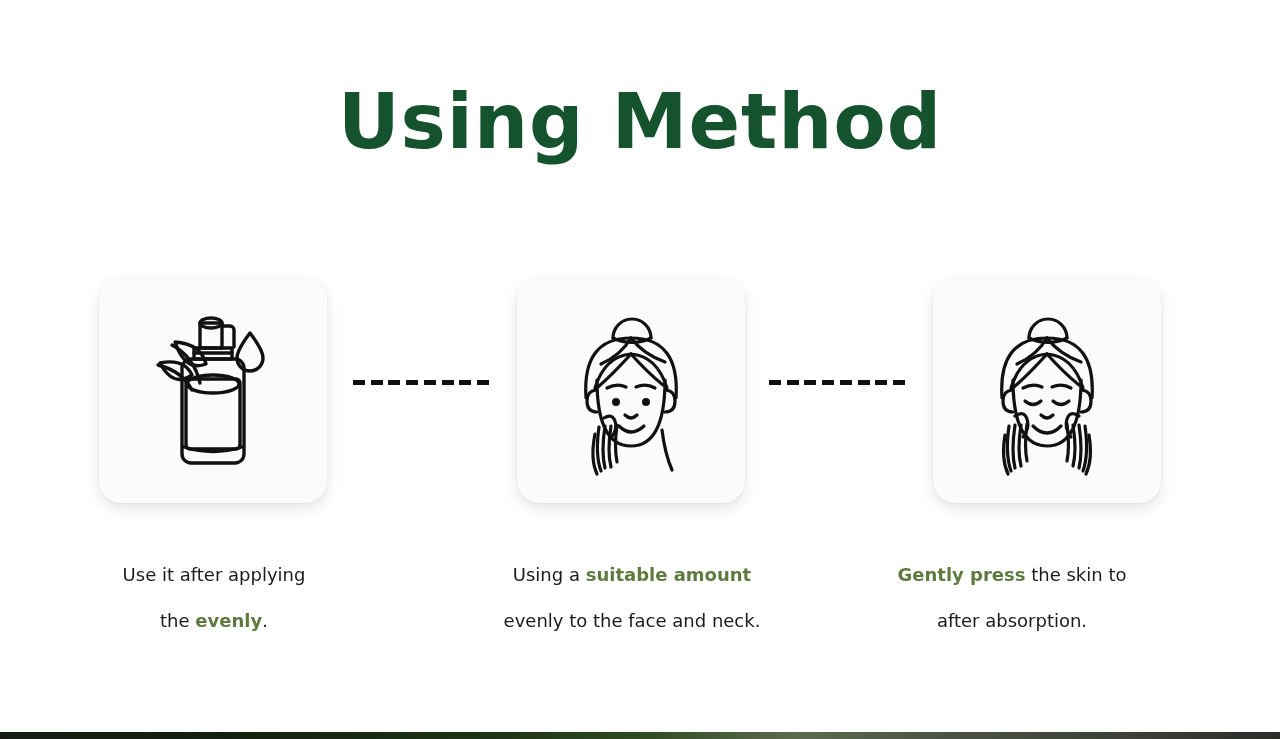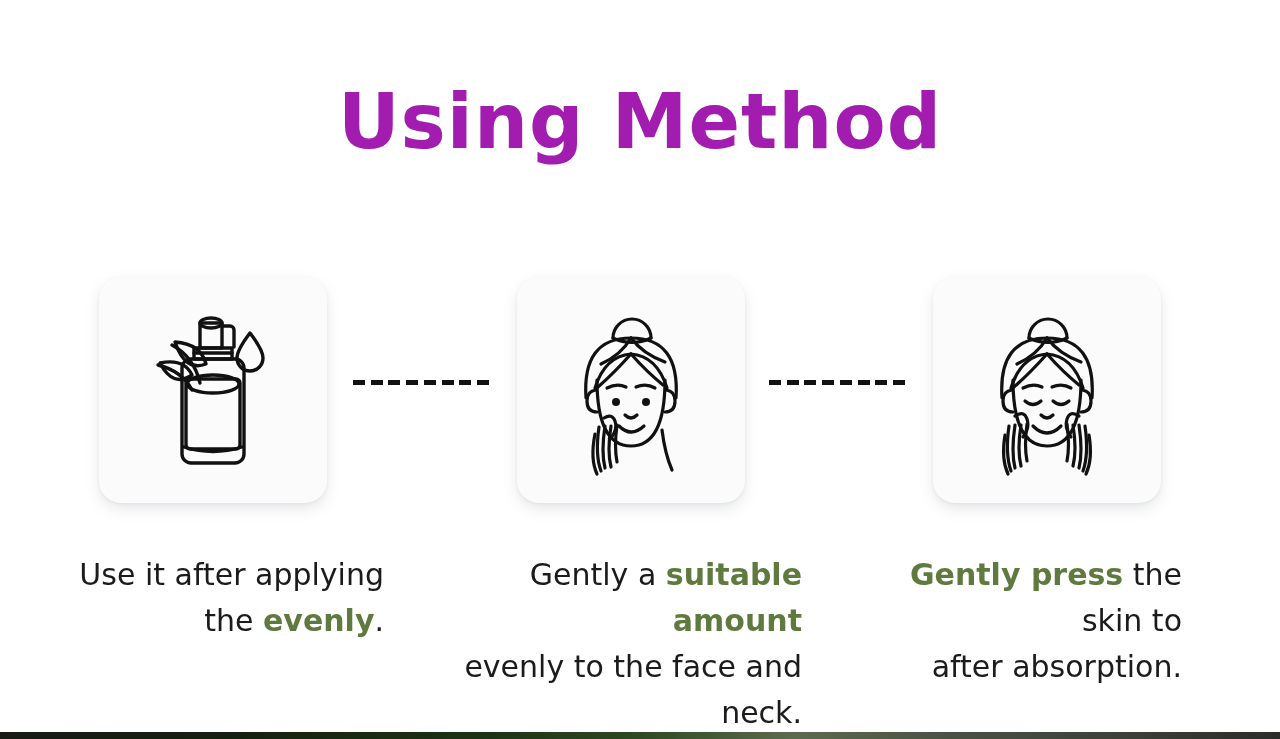--- a/index.html
+++ b/index.html
@@ -26,21 +26,21 @@
   .title {
     position: absolute;
     left: 0;
     top: 72px;
     width: 1280px;
     text-align: center;
     font-family: "DejaVu Sans", "Liberation Sans", sans-serif;
     font-size: 76px;
     font-weight: 700;
     letter-spacing: 1px;
-    color: #a21caf;
+    color: #14532d;
     line-height: 100px;
     white-space: nowrap;
   }
 
   
   .steps {
     position: absolute;
     left: 0;
     top: 277px;
     width: 1280px;
@@ -91,23 +91,23 @@
     position: absolute;
     left: 0;
     top: 552px;
     width: 1280px;
     height: 110px;
   }
   .caption {
     position: absolute;
     top: 0;
     width: 340px;
-    text-align: right;
+    text-align: center;
     font-family: "DejaVu Sans", "Liberation Sans", sans-serif;
-    font-size: 30px;
+    font-size: 18px;
     font-weight: 400;
     line-height: 46px;
     color: #1b1b1b;
   }
   .caption-1 { left: 44px; }
   .caption-2 { left: 462px; }
   .caption-3 { left: 842px; }
   .caption .em {
     color: #5f7a3e;
     font-weight: 700;
@@ -286,21 +286,21 @@
 
   <div class="captions">
 
     <div class="caption caption-1">
       <span><span>Use it after applying</span></span>
       <br>
       <span><span>the </span><span class="em">evenly</span><span>.</span></span>
     </div>
 
     <div class="caption caption-2">
-      <span><span>Gently a </span><span class="em">suitable amount</span></span>
+      <span><span>Using a </span><span class="em">suitable amount</span></span>
       <br>
       <span><span>evenly to the face and neck.</span></span>
     </div>
 
     <div class="caption caption-3">
       <span><span class="em">Gently press</span><span> the skin to</span></span>
       <br>
       <span><span>after absorption.</span></span>
     </div>
 

